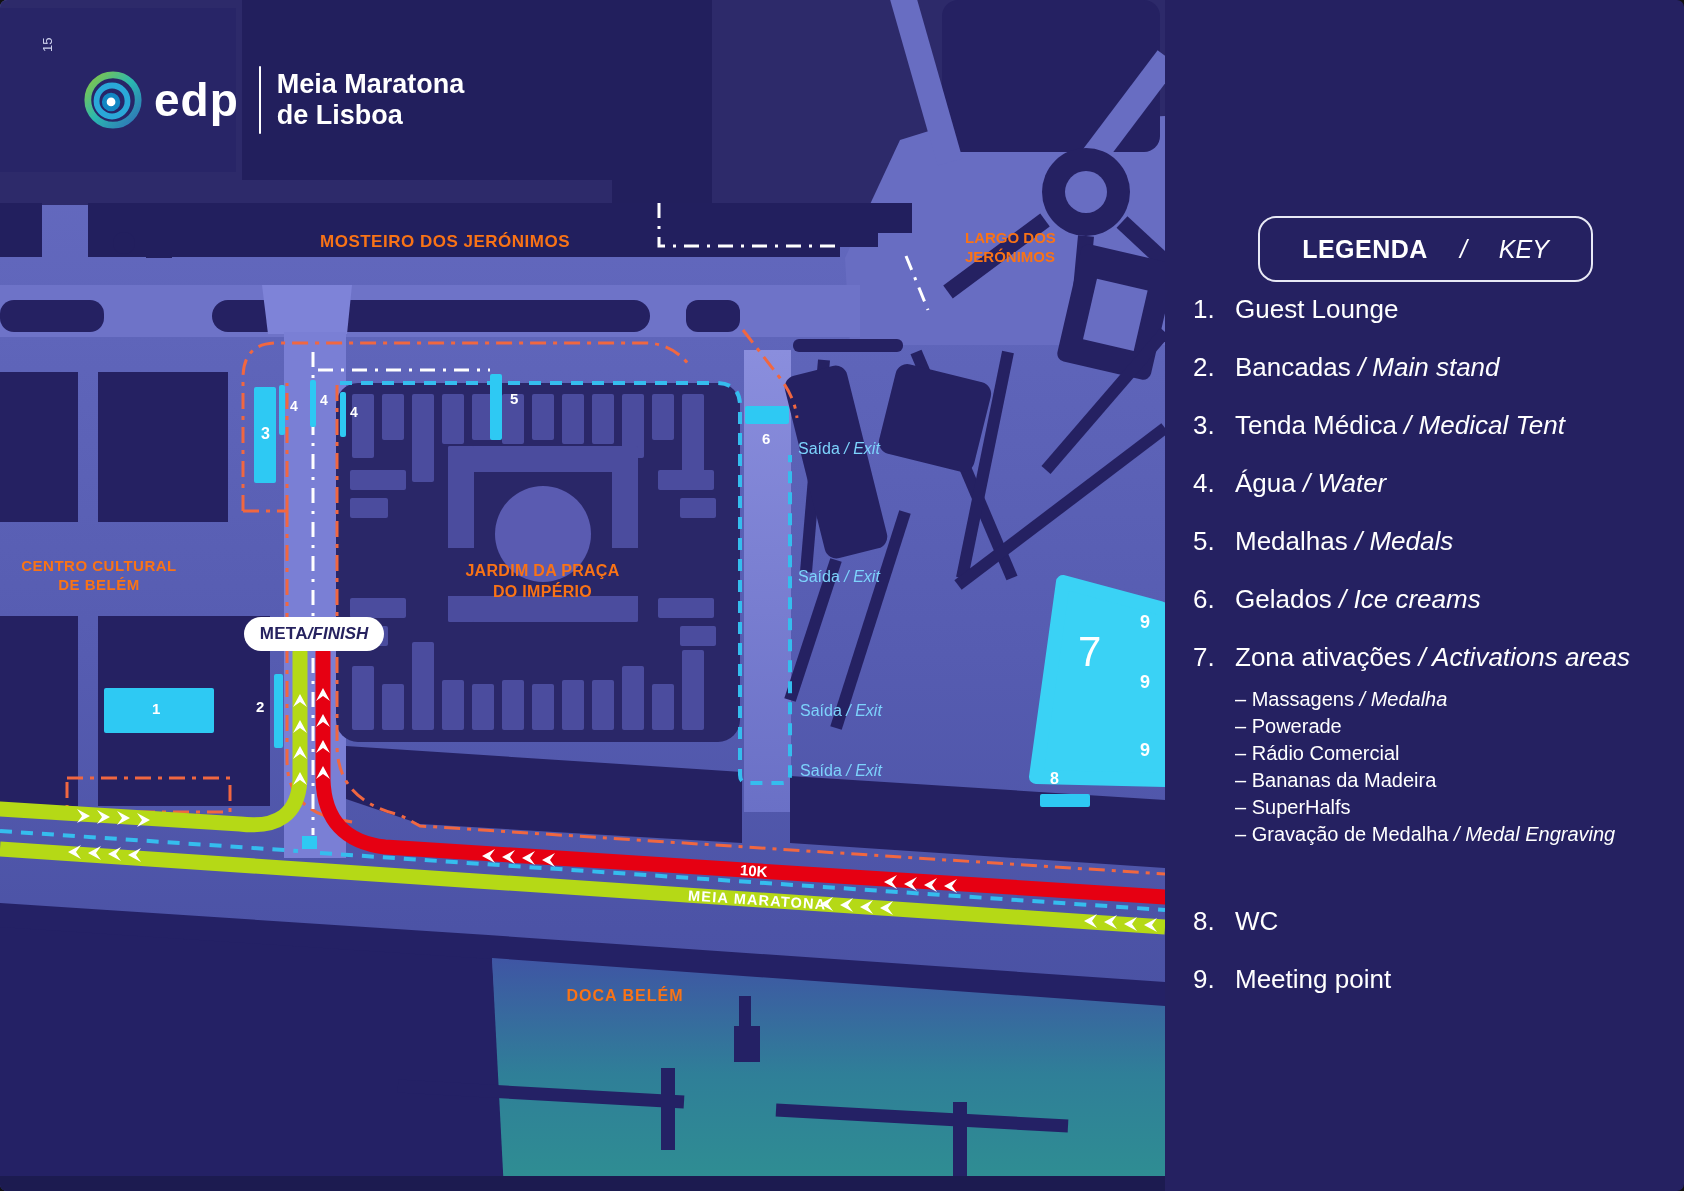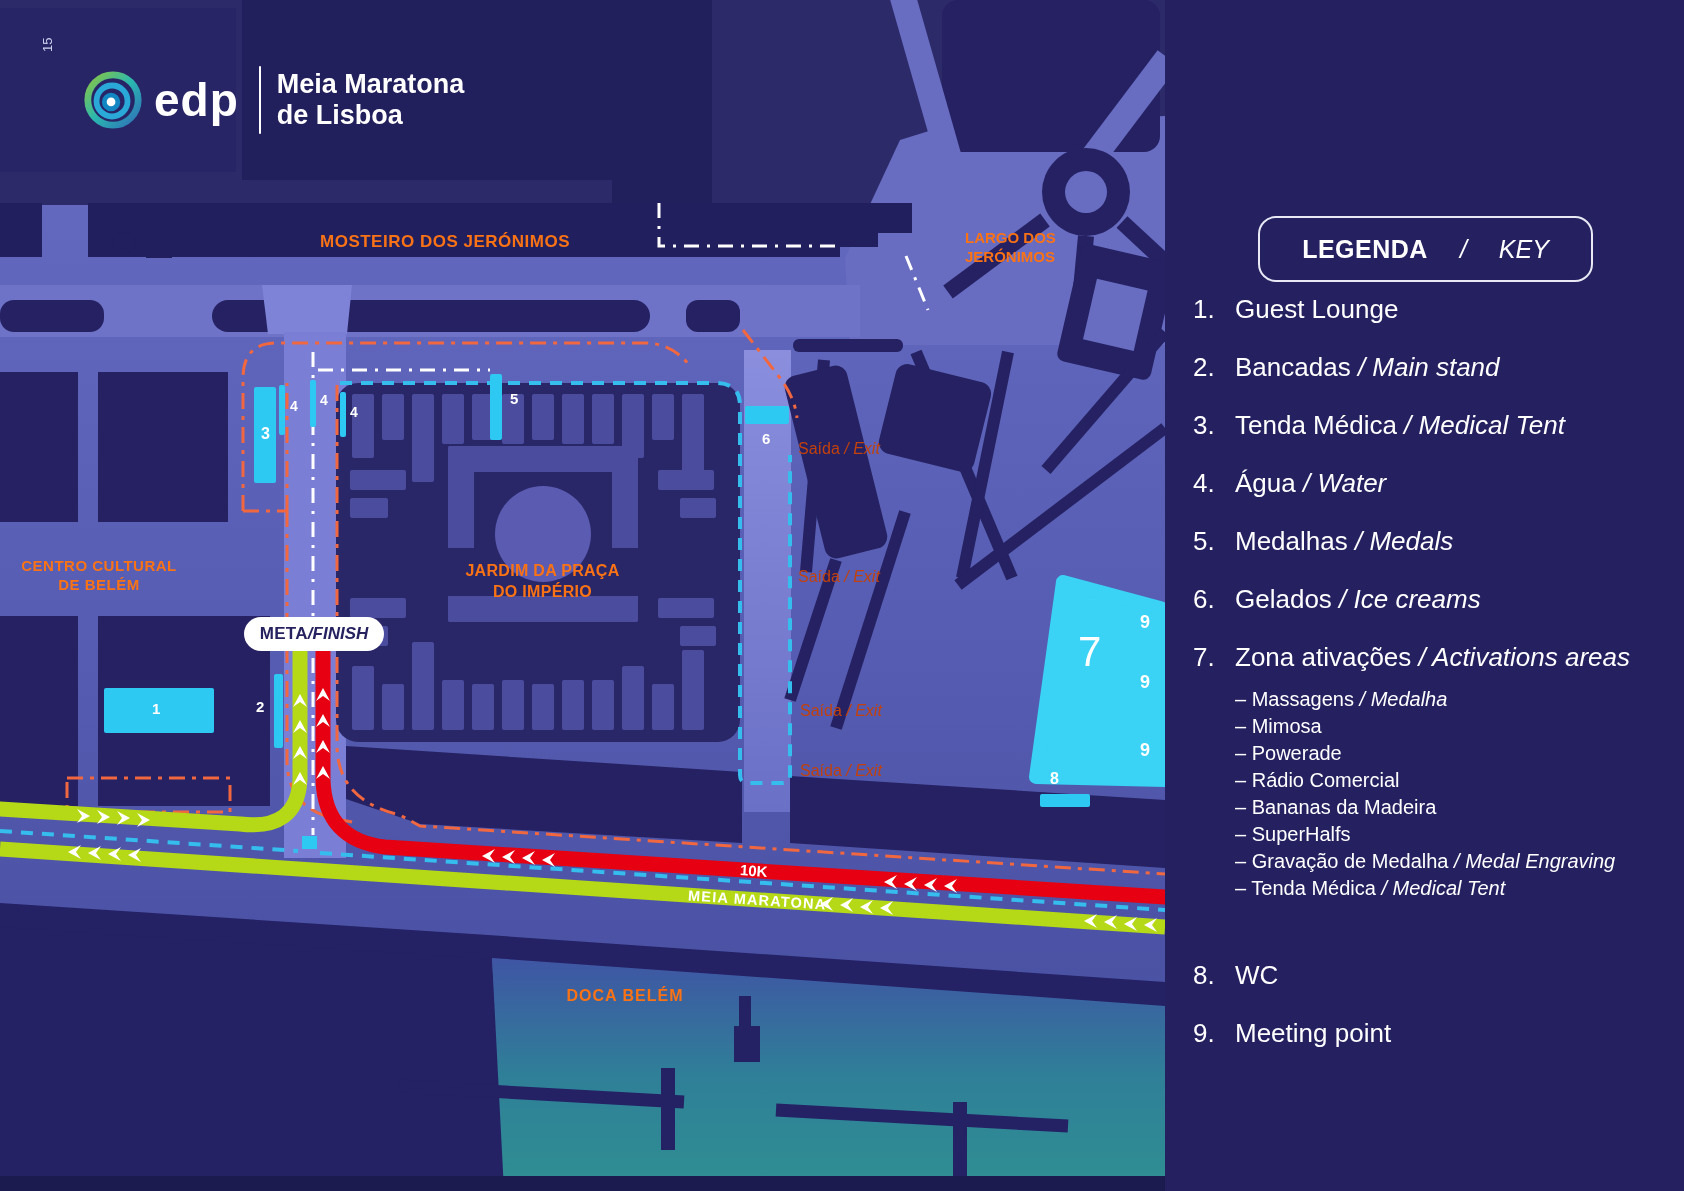--- a/index.html
+++ b/index.html
@@ -1,25 +1,25 @@
 <!DOCTYPE html>
 <html><head>
 <meta charset="utf-8">
 <style>
   html,body{margin:0;padding:0;background:#111;}
   #app{position:relative;width:1684px;height:1191px;overflow:hidden;
-       font-family:"Liberation Sans",sans-serif;color:#fff;}
+       font-family:"Liberation Sans",sans-serif;color:#fff;border-radius:7px;}
   
   #map{position:absolute;left:0;top:0;width:1165px;height:1191px;overflow:hidden;}
   #mapsvg{position:absolute;left:0;top:0;}
   .maplabel{position:absolute;color:#f97316;font-weight:700;white-space:nowrap;}
   .ctr{text-align:center;white-space:normal;}
   .marker{position:absolute;background:#2ec9f3;border-radius:2px;}
   .mnum{position:absolute;color:#fff;font-weight:600;}
-  .exit{position:absolute;font-size:16px;color:#c2410c;font-weight:500;white-space:nowrap;}
+  .exit{position:absolute;font-size:16px;color:#7dd3fc;font-weight:500;white-space:nowrap;}
   .exit .it{font-style:italic;}
   #meta-badge{position:absolute;left:244px;top:617px;width:140px;height:34px;background:#fff;
       border-radius:17px;display:flex;align-items:center;justify-content:center;
       font-size:17px;color:#26225f;}
   #meta-badge .b{font-weight:800;letter-spacing:.3px;}
   #meta-badge .it{font-style:italic;font-weight:600;}
   
   #page-num{position:absolute;left:40px;top:52px;font-size:13px;color:#cfd2ee;
       transform:rotate(-90deg);transform-origin:left top;}
   #logo-wrap{position:absolute;left:82px;top:66px;display:flex;align-items:center;}
@@ -342,25 +342,23 @@
     </div>
     <div id="legend-list">
         <div class="li"><span class="num">1.</span><span class="txt"><span>Guest Lounge</span></span></div>
         <div class="li"><span class="num">2.</span><span class="txt"><span>Bancadas</span><span class="it"> / </span><span class="it">Main stand</span></span></div>
         <div class="li"><span class="num">3.</span><span class="txt"><span>Tenda Médica</span><span class="it"> / </span><span class="it">Medical Tent</span></span></div>
         <div class="li"><span class="num">4.</span><span class="txt"><span>Água</span><span class="it"> / </span><span class="it">Water</span></span></div>
         <div class="li"><span class="num">5.</span><span class="txt"><span>Medalhas</span><span class="it"> / </span><span class="it">Medals</span></span></div>
         <div class="li"><span class="num">6.</span><span class="txt"><span>Gelados</span><span class="it"> / </span><span class="it">Ice creams</span></span></div>
         <div class="li"><span class="num">7.</span><span class="txt"><span>Zona ativações</span><span class="it"> / </span><span class="it">Activations areas</span></span><div class="sub">
             <div class="row"><span>– </span><span>Massagens</span><span class="it"> / </span><span class="it">Medalha</span></div>
-            <div class="row"><span>– </span><span>Mimosa</span></div>
             <div class="row"><span>– </span><span>Powerade</span></div>
             <div class="row"><span>– </span><span>Rádio Comercial</span></div>
             <div class="row"><span>– </span><span>Bananas da Madeira</span></div>
             <div class="row"><span>– </span><span>SuperHalfs</span></div>
             <div class="row"><span>– </span><span>Gravação de Medalha</span><span class="it"> / </span><span class="it">Medal Engraving</span></div>
-            <div class="row"><span>– </span><span>Tenda Médica</span><span class="it"> / </span><span class="it">Medical Tent</span></div>
           </div></div>
         <div class="li gap8"><span class="num">8.</span><span class="txt"><span>WC</span></span></div>
         <div class="li"><span class="num">9.</span><span class="txt"><span>Meeting point</span></span></div>
       </div>
   </div>
 </div>
 
 </body></html>

